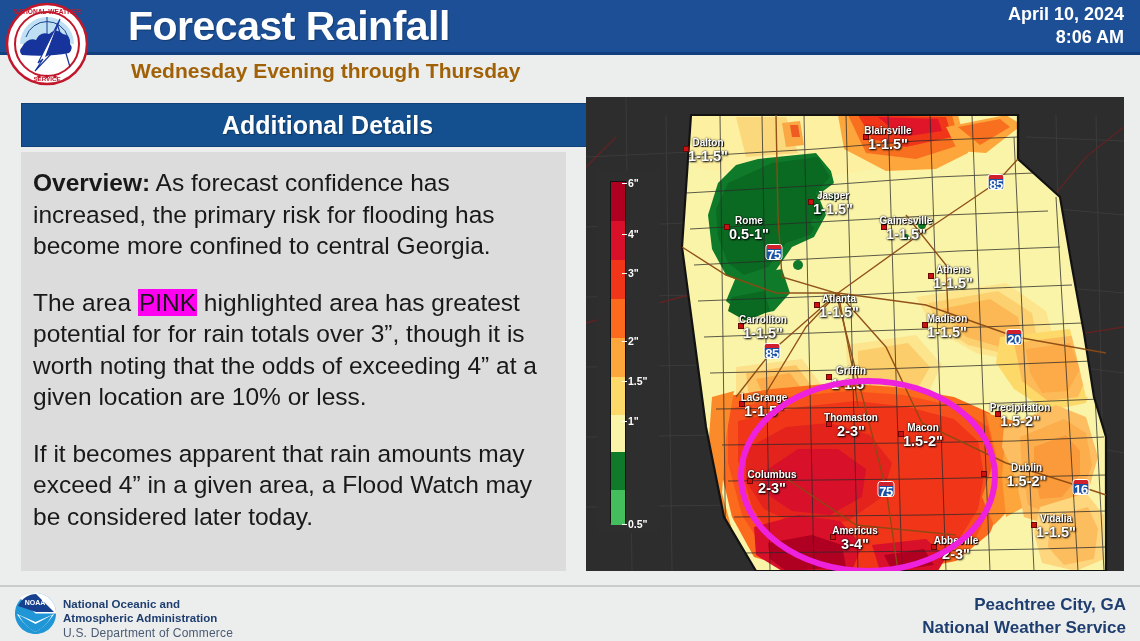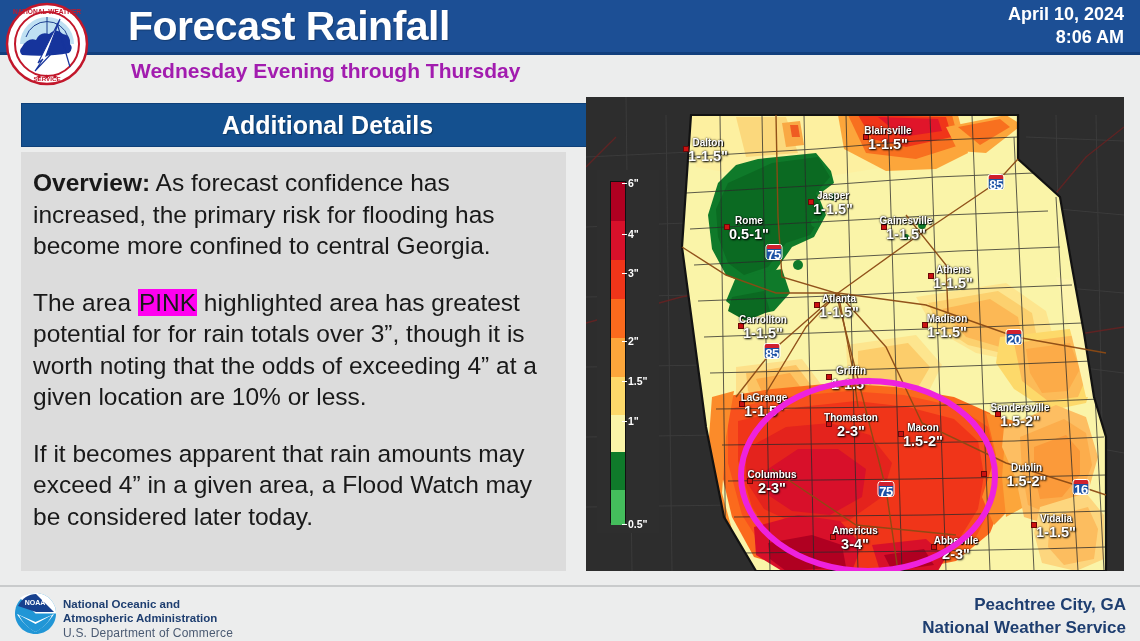--- a/index.html
+++ b/index.html
@@ -26,21 +26,21 @@
     background: #123f7d;
   }
   .hdr-title {
     position: absolute; left: 128px; top: 2px;
     font-size: 41px; font-weight: bold; color: #ffffff;
     letter-spacing: -0.5px; line-height: 48px;
     text-shadow: 1px 1px 1px rgba(0,0,0,0.25);
   }
   .hdr-sub {
     position: absolute; left: 131px; top: 57px;
-    font-size: 21px; font-weight: bold; color: #a21caf;
+    font-size: 21px; font-weight: bold; color: #a16207;
     line-height: 27px;
   }
   .hdr-date {
     position: absolute; right: 16px; top: 3px;
     text-align: right; color: #ffffff;
     font-size: 18px; font-weight: bold; line-height: 23px;
   }
   .hdr-date div { display: block; }
 
   
@@ -441,21 +441,21 @@
           <span class="nm">Thomaston</span>
           <span class="vl">2-3"</span>
         </div>
         <div class="citydot" style="left: 315px; top: 337px;"></div>
         <div class="city" style="left: 337px; top: 325px;">
           <span class="nm">Macon</span>
           <span class="vl">1.5-2"</span>
         </div>
         <div class="citydot" style="left: 412px; top: 317px;"></div>
         <div class="city" style="left: 434px; top: 305px;">
-          <span class="nm">Sandersville</span>
+          <span class="nm">Precipitation</span>
           <span class="vl">1.5-2"</span>
         </div>
         <div class="citydot" style="left: 164px; top: 384px;"></div>
         <div class="city" style="left: 186px; top: 372px;">
           <span class="nm">Columbus</span>
           <span class="vl">2-3"</span>
         </div>
         <div class="citydot" style="left: 398px; top: 377px;"></div>
         <div class="city" style="left: 420px; top: 365px; padding-left: 41px;">
           <span class="nm">Dublin</span>

